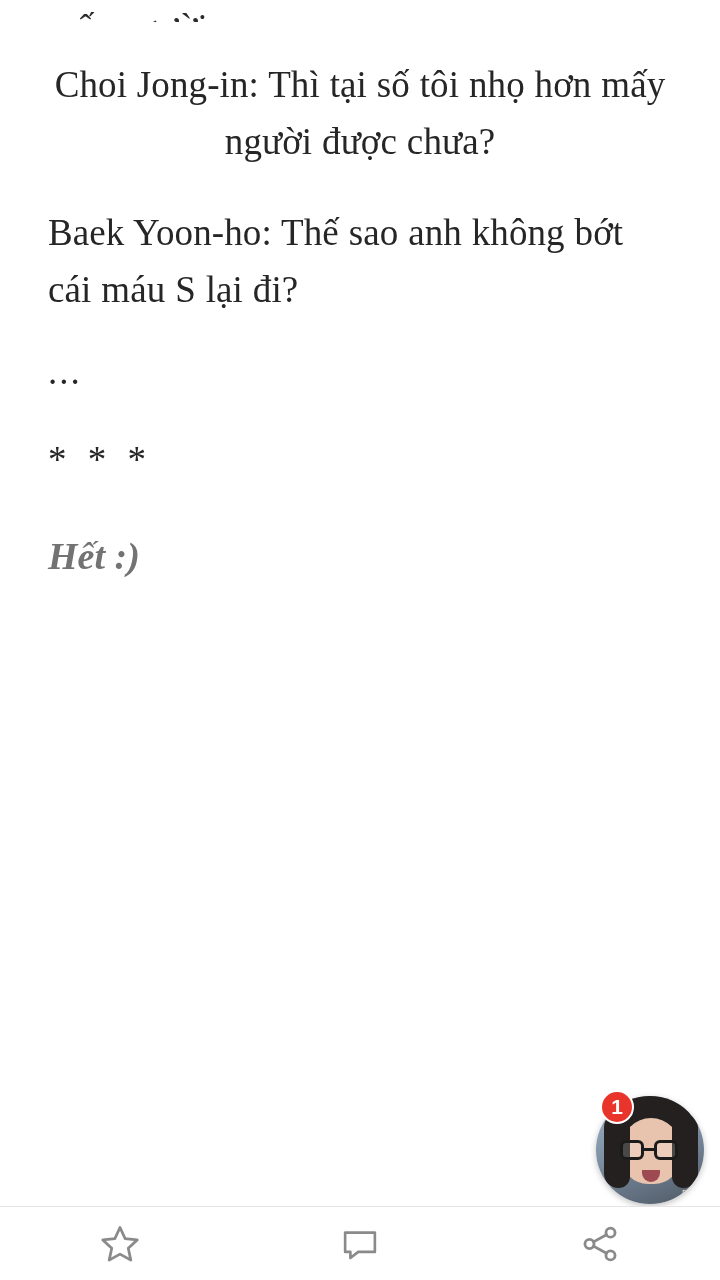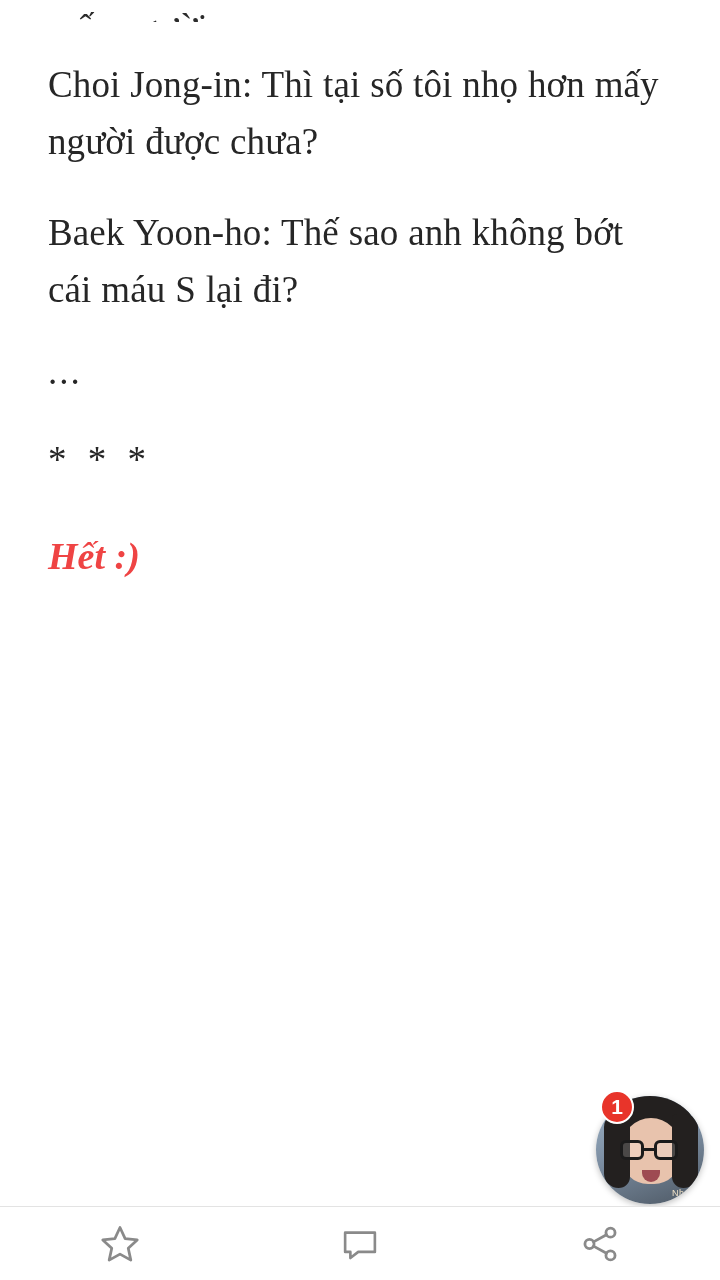--- a/index.html
+++ b/index.html
@@ -35,42 +35,42 @@
   }
   p.para {
     color: #262626;
     font-size: 37px;
     line-height: 57px;
     margin: 0 0 34px 0;
     font-family: "Liberation Serif", serif;
     letter-spacing: 0.1px;
     word-spacing: 0.5px;
   }
-  p.para.first { margin-top: 34px; }
+  p.para.first { margin-top: 34px; text-align: center; }
   p.para em {
     font-style: italic;
     font-weight: bold;
   }
   p.ellipsis {
     color: #262626;
     font-size: 37px;
     line-height: 40px;
     margin: 0 0 46px 0;
     letter-spacing: 2px;
   }
   p.stars {
     color: #262626;
     font-size: 37px;
     line-height: 44px;
     margin: 0 0 50px 0;
     letter-spacing: 6px;
     font-weight: 500;
   }
   p.end {
-    color: #ef4444;
+    color: #737373;
     font-size: 38px;
     line-height: 48px;
     font-weight: bold;
     font-style: italic;
     margin: 0;
   }
 
   
   .bottom-bar {
     position: absolute;
@@ -213,21 +213,21 @@
   <div class="avatar-fab">
     <div class="avatar-circle">
       <div class="av-hair"></div>
       <div class="av-face"></div>
       <div class="av-hair-side-l"></div>
       <div class="av-hair-side-r"></div>
       <div class="av-glass-l"></div>
       <div class="av-glass-r"></div>
       <div class="av-bridge"></div>
       <div class="av-mouth"></div>
-      <div class="av-badge-text">Nhưng</div>
+      <div class="av-badge-text">Blòe</div>
     </div>
     <div class="avatar-count">1</div>
   </div>
 
   <div class="bottom-bar">
 
     <div class="bar-btn">
       <span>
         <svg width="44" height="44" viewBox="0 0 24 24" fill="none" stroke="#8a8a8a" stroke-width="1.5" stroke-linejoin="round">
           <polygon points="12,3 14.8,9.1 21.4,9.8 16.5,14.3 17.9,20.8 12,17.5 6.1,20.8 7.5,14.3 2.6,9.8 9.2,9.1"></polygon>

